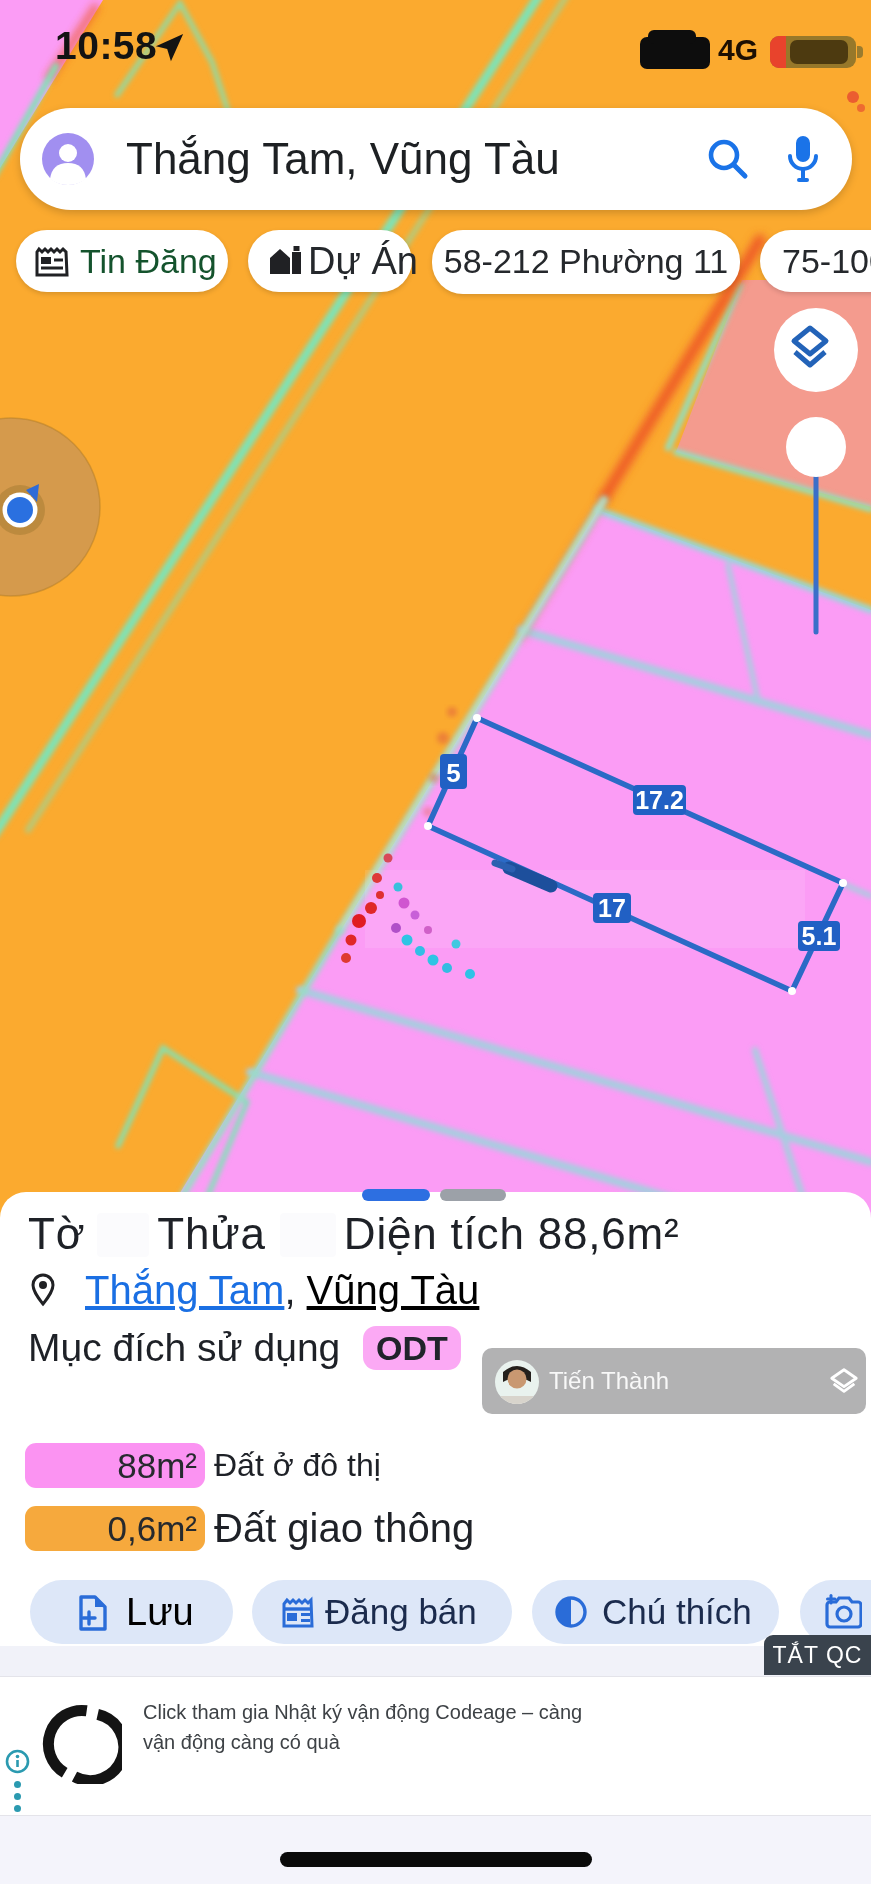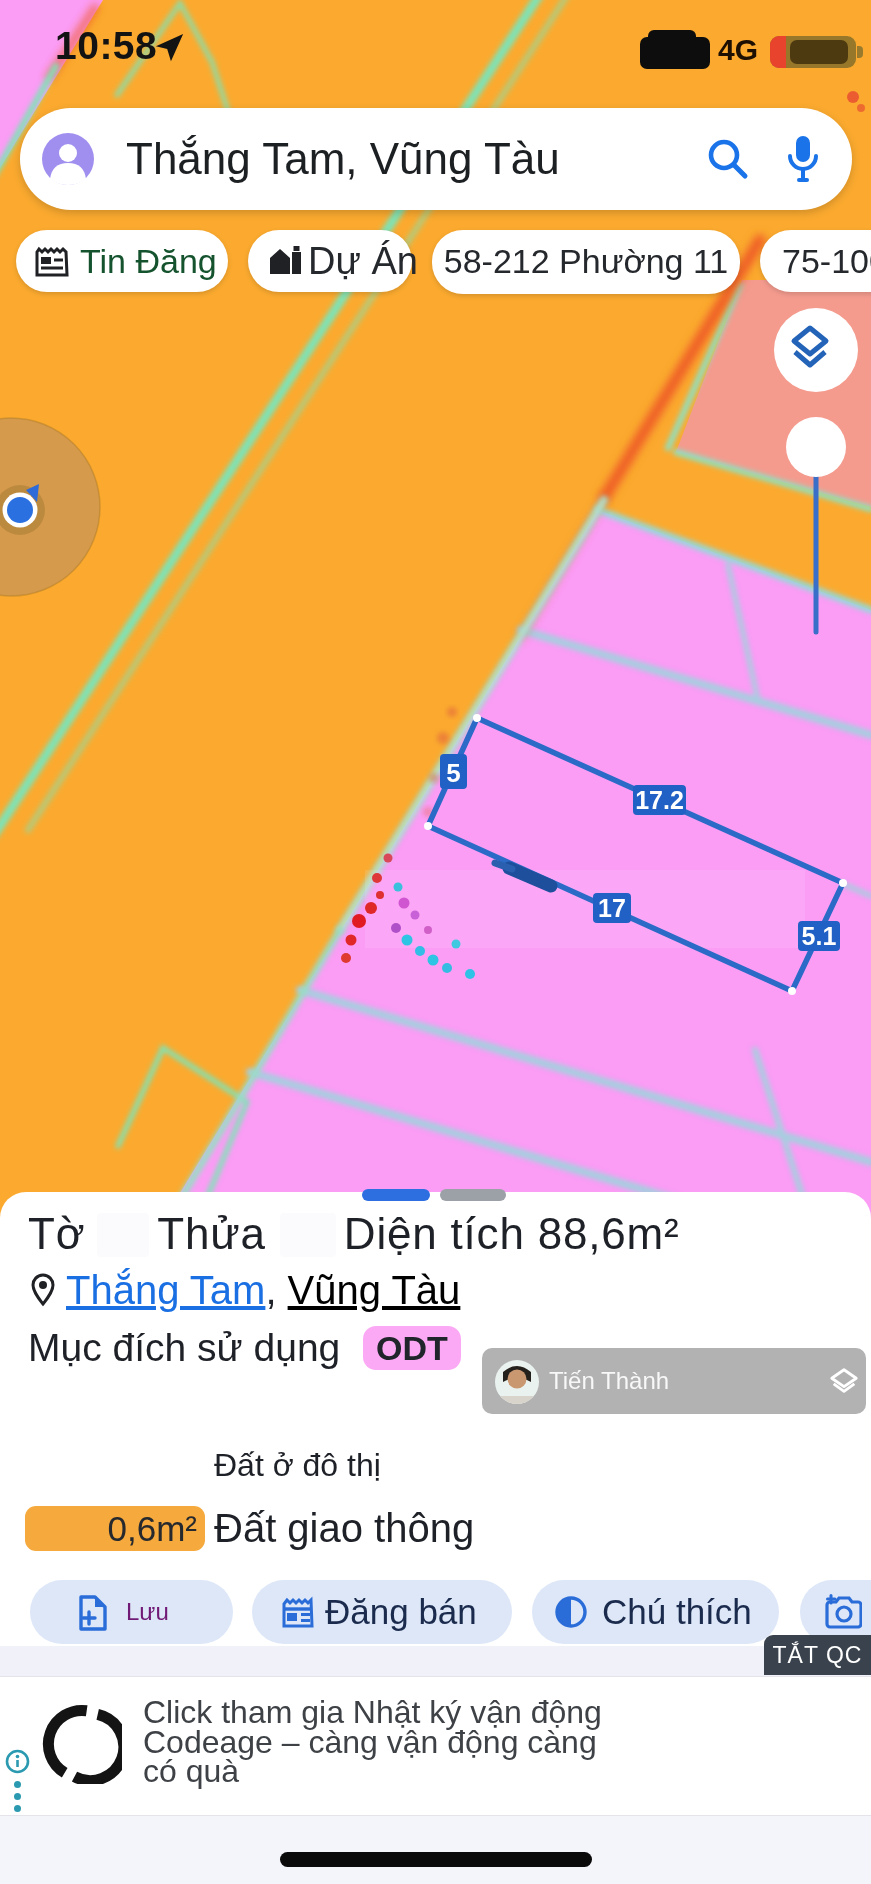--- a/index.html
+++ b/index.html
@@ -206,21 +206,21 @@
 
 <div class="abs" style="left:440px;top:1189px;width:66px;height:12px;border-radius:6px;background:#9CA1A8;"></div>
 
 <div class="abs" style="left:28px;top:1209px;font-size:44px;letter-spacing:.8px;color:#1E2127;white-space:nowrap;">Tờ<span style="display:inline-block;width:52px;height:44px;background:#FBFBFD;border-radius:4px;margin:0 8px 0 12px;vertical-align:-8px;"></span>Thửa<span style="display:inline-block;width:56px;height:44px;background:#FBFBFD;border-radius:4px;margin:0 8px 0 14px;vertical-align:-8px;"></span>Diện tích 88,6m²</div>
 
 <svg class="abs" style="left:30px;top:1273px" width="26" height="34" viewBox="0 0 26 34">
       <path d="M13,2 C7,2 3,7 3,12 C3,19 13,31 13,31 C13,31 23,19 23,12 C23,7 19,2 13,2 Z" fill="none" stroke="#202124" stroke-width="3"></path>
       <circle cx="13" cy="12" r="4" fill="#202124"></circle>
     </svg>
 
-<div class="abs" style="left:66px;top:1268px;font-size:40px;color:#1E2127;white-space:nowrap;"><span style="color:#1A6FE3;text-decoration:underline;">Thắng Tam</span>, <span style="color:#000000;text-decoration:underline;">Vũng Tàu</span></div>
+<div class="abs" style="left:66px;top:1268px;font-size:40px;color:#1E2127;white-space:nowrap;"><span style="color:#1A6FE3;text-decoration:underline;margin-left:19px;">Thắng Tam</span>, <span style="color:#000000;text-decoration:underline;">Vũng Tàu</span></div>
 
 <div class="abs" style="left:28px;top:1326px;font-size:39px;color:#1E2127;white-space:nowrap;">Mục đích sử dụng</div>
 
 <div class="abs" style="left:363px;top:1326px;width:98px;height:44px;border-radius:13px;background:#FBA9F4;text-align:center;line-height:44px;font-size:34px;font-weight:bold;color:#20242B;">ODT</div>
 
 
 <div class="abs" style="left:482px;top:1348px;width:384px;height:66px;border-radius:10px;background:rgba(122,122,124,.58);"></div>
 
 <svg class="abs" style="left:495px;top:1360px" width="44" height="44" viewBox="0 0 44 44">
   <defs>
@@ -239,36 +239,37 @@
 
 <div class="abs" style="left:549px;top:1348px;height:66px;line-height:66px;font-size:24px;color:rgba(255,255,255,.9);">Tiến Thành</div>
 
 <svg class="abs" style="left:828px;top:1366px" width="32" height="32" viewBox="0 0 34 34">
       <g fill="none" stroke="#fff" stroke-width="3" stroke-linejoin="round">
         <path d="M17,4 L30,13 L17,22 L4,13 Z"></path>
         <path d="M6,19 L17,27 L28,19"></path>
       </g>
     </svg>
 
+<div class="abs" style="left:25px;top:1443px;width:180px;height:45px;border-radius:11px;background:#FB93F2;text-align:right;line-height:45px;font-size:35px;color:#262A2E;padding-right:0;box-sizing:border-box;"><span style="margin-right:8px;">88m²</span></div>
 
 <div class="abs" style="left:214px;top:1443px;height:45px;line-height:45px;font-size:32px;color:#1E2127;">Đất ở đô thị</div>
 
 <div class="abs" style="left:25px;top:1506px;width:180px;height:45px;border-radius:11px;background:#F6A93D;text-align:right;line-height:45px;font-size:35px;color:#262A2E;box-sizing:border-box;"><span style="margin-right:8px;">0,6m²</span></div>
 
 <div class="abs" style="left:214px;top:1506px;height:45px;line-height:45px;font-size:40px;color:#1E2127;">Đất giao thông</div>
 
 <div class="abs" style="left:30px;top:1580px;width:203px;height:64px;border-radius:32px;background:#DDE7F8;"></div>
 <svg class="abs" style="left:76px;top:1594px" width="34" height="38" viewBox="0 0 34 38">
   <path d="M5,3 L19,3 L29,13 L29,35 L5,35 Z" fill="none" stroke="#2A6CD8" stroke-width="3.4" stroke-linejoin="round"></path>
   <path d="M19,3 L29,13 L19,13 Z" fill="#2A6CD8"></path>
   <line x1="13" y1="18" x2="13" y2="30" stroke="#2A6CD8" stroke-width="3.4" stroke-linecap="round"></line>
   <line x1="7" y1="24" x2="19" y2="24" stroke="#2A6CD8" stroke-width="3.4" stroke-linecap="round"></line>
 </svg>
 
-<div class="abs" style="left:126px;top:1580px;height:48px;line-height:64px;font-size:24px;color:#701a75;">Lưu</div>
+<div class="abs" style="left:126px;top:1580px;height:48px;line-height:64px;font-size:38px;color:#000000;">Lưu</div>
 
 <div class="abs" style="left:252px;top:1580px;width:260px;height:64px;border-radius:32px;background:#DDE7F8;"></div>
 <svg class="abs" style="left:281px;top:1595px" width="34" height="36" viewBox="0 0 34 36">
   <path d="M3,9 L6,5 L9,8 L12,5 L15,8 L18,5 L21,8 L24,5 L27,8 L30,5 L31,31 L3,31 Z" fill="none" stroke="#2A6CD8" stroke-width="3"></path>
   <line x1="4" y1="14" x2="30" y2="14" stroke="#2A6CD8" stroke-width="3.4"></line>
   <rect x="6" y="18" width="10" height="8" fill="#2A6CD8"></rect>
   <line x1="20" y1="19.5" x2="29" y2="19.5" stroke="#2A6CD8" stroke-width="3"></line>
   <line x1="20" y1="25.5" x2="29" y2="25.5" stroke="#2A6CD8" stroke-width="3"></line>
 </svg>
 
@@ -306,20 +307,20 @@
 <div class="abs" style="left:14px;top:1793px;width:7px;height:7px;border-radius:50%;background:#2B9AB0;"></div>
 <div class="abs" style="left:14px;top:1805px;width:7px;height:7px;border-radius:50%;background:#2B9AB0;"></div>
 
 <svg class="abs" style="left:42px;top:1704px" width="80" height="80" viewBox="0 0 80 80">
   <g fill="none" stroke="#141414" stroke-width="11">
     <path d="M 55.7,10.4 A 33.5,33.5 0 1 1 32.5,72.6"></path>
     <path d="M 22.7,68.7 A 33.5,33.5 0 0 1 44.7,6.8"></path>
   </g>
 </svg>
 
-<div class="abs" style="left:143px;top:1698px;width:460px;font-size:32px;line-height:29.5px;color:#3E4246;">Click tham gia Nhật ký vận động Codeage – càng vận động càng có quà</div>
+<div class="abs" style="left:143px;top:1698px;width:460px;font-size:20px;line-height:29.5px;color:#3E4246;">Click tham gia Nhật ký vận động Codeage – càng vận động càng có quà</div>
 
 
 <div class="abs" style="left:0;top:1816px;width:871px;height:68px;background:#F4F4FB;"></div>
 
 <div class="abs" style="left:280px;top:1852px;width:312px;height:15px;border-radius:8px;background:#0A0A0A;"></div>
 
 </div>
 
 </body></html>

